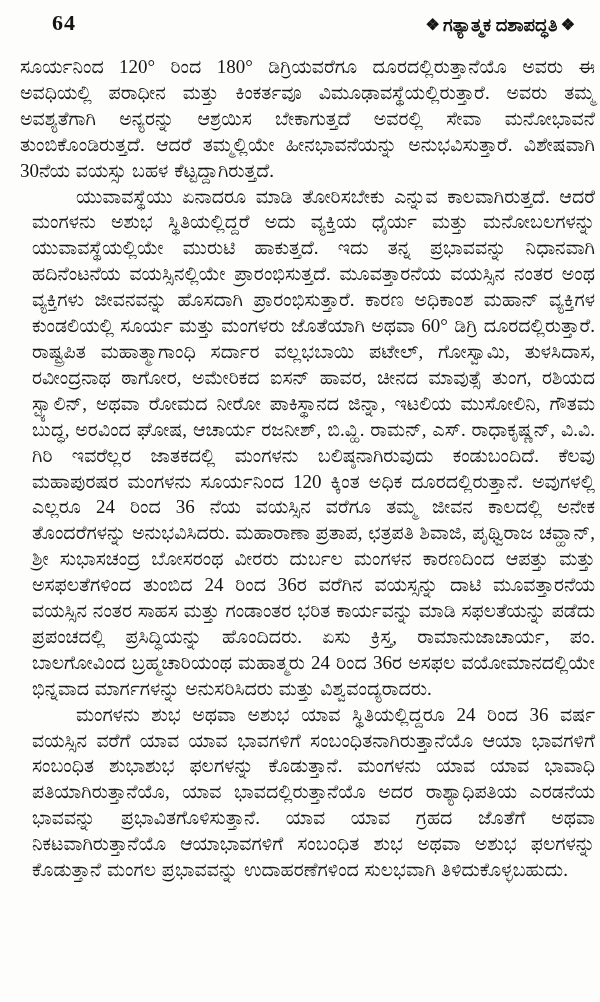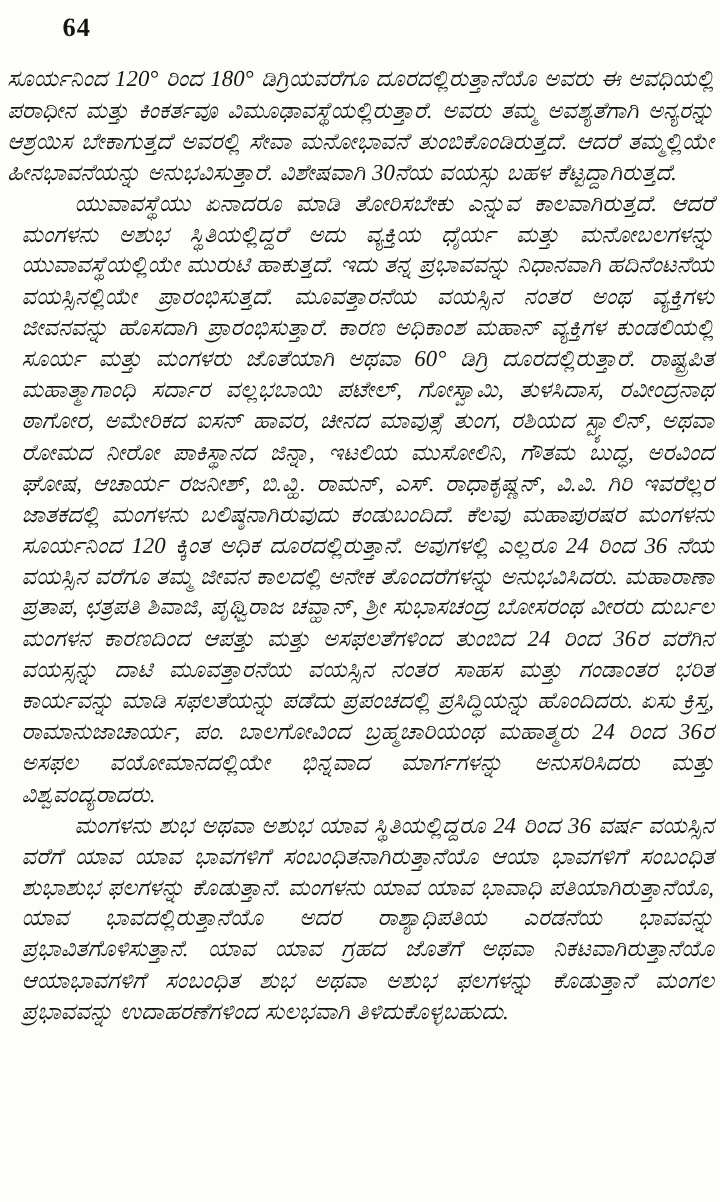--- a/index.html
+++ b/index.html
@@ -36,42 +36,44 @@
     padding-top: 2px;
   }
   .ornament {
     display: inline-block;
     font-size: 16px;
     margin: 0 3px;
     position: relative;
     top: -1px;
   }
   .body-text {
-    padding: 18px 5px 0 6px;
-    font-style: italic;
+    padding: 18px 5px 0 20px;
   }
   .body-text p {
     margin: 0;
     font-size: 19px;
     line-height: 25.9px;
     text-align: justify;
     word-spacing: 1px;
   }
   .body-text p.indent {
     text-indent: 44px;
     margin-left: 12px;
   }
 </style>
 </head>
 <body>
 
 <div class="page">
 
   <div class="page-header">
     <span class="page-number">64</span>
+    <span class="running-title">
+      <span class="ornament">❖</span><span>ಗತ್ಯಾತ್ಮಕ ದಶಾಪದ್ಧತಿ</span><span class="ornament">❖</span>
+    </span>
   </div>
 
   <div class="body-text">
     <p>ಸೂರ್ಯನಿಂದ 120° ರಿಂದ 180° ಡಿಗ್ರಿಯವರೆಗೂ ದೂರದಲ್ಲಿರುತ್ತಾನೆಯೊ ಅವರು ಈ ಅವಧಿಯಲ್ಲಿ ಪರಾಧೀನ ಮತ್ತು ಕಿಂಕರ್ತವೂ ವಿಮೂಢಾವಸ್ಥೆಯಲ್ಲಿರುತ್ತಾರೆ. ಅವರು ತಮ್ಮ ಅವಶ್ಯತೆಗಾಗಿ ಅನ್ಯರನ್ನು ಆಶ್ರಯಿಸ ಬೇಕಾಗುತ್ತದೆ ಅವರಲ್ಲಿ ಸೇವಾ ಮನೋಭಾವನೆ ತುಂಬಿಕೊಂಡಿರುತ್ತದೆ. ಆದರೆ ತಮ್ಮಲ್ಲಿಯೇ ಹೀನಭಾವನೆಯನ್ನು ಅನುಭವಿಸುತ್ತಾರೆ. ವಿಶೇಷವಾಗಿ 30ನೆಯ ವಯಸ್ಸು ಬಹಳ ಕೆಟ್ಟದ್ದಾಗಿರುತ್ತದೆ.</p>
     <p class="indent">ಯುವಾವಸ್ಥೆಯು ಏನಾದರೂ ಮಾಡಿ ತೋರಿಸಬೇಕು ಎನ್ನುವ ಕಾಲವಾಗಿರುತ್ತದೆ. ಆದರೆ ಮಂಗಳನು ಅಶುಭ ಸ್ಥಿತಿಯಲ್ಲಿದ್ದರೆ ಅದು ವ್ಯಕ್ತಿಯ ಧೈರ್ಯ ಮತ್ತು ಮನೋಬಲಗಳನ್ನು ಯುವಾವಸ್ಥೆಯಲ್ಲಿಯೇ ಮುರುಟಿ ಹಾಕುತ್ತದೆ. ಇದು ತನ್ನ ಪ್ರಭಾವವನ್ನು ನಿಧಾನವಾಗಿ ಹದಿನೆಂಟನೆಯ ವಯಸ್ಸಿನಲ್ಲಿಯೇ ಪ್ರಾರಂಭಿಸುತ್ತದೆ. ಮೂವತ್ತಾರನೆಯ ವಯಸ್ಸಿನ ನಂತರ ಅಂಥ ವ್ಯಕ್ತಿಗಳು ಜೀವನವನ್ನು ಹೊಸದಾಗಿ ಪ್ರಾರಂಭಿಸುತ್ತಾರೆ. ಕಾರಣ ಅಧಿಕಾಂಶ ಮಹಾನ್ ವ್ಯಕ್ತಿಗಳ ಕುಂಡಲಿಯಲ್ಲಿ ಸೂರ್ಯ ಮತ್ತು ಮಂಗಳರು ಜೊತೆಯಾಗಿ ಅಥವಾ 60° ಡಿಗ್ರಿ ದೂರದಲ್ಲಿರುತ್ತಾರೆ. ರಾಷ್ಟ್ರಪಿತ ಮಹಾತ್ಮಾಗಾಂಧಿ ಸರ್ದಾರ ವಲ್ಲಭಬಾಯಿ ಪಟೇಲ್, ಗೋಸ್ವಾಮಿ, ತುಳಸಿದಾಸ, ರವೀಂದ್ರನಾಥ ಠಾಗೋರ, ಅಮೇರಿಕದ ಐಸನ್ ಹಾವರ, ಚೀನದ ಮಾವುತ್ಸೆ ತುಂಗ, ರಶಿಯದ ಸ್ಟ್ಯಾಲಿನ್, ಅಥವಾ ರೋಮದ ನೀರೋ ಪಾಕಿಸ್ಥಾನದ ಜಿನ್ನಾ, ಇಟಲಿಯ ಮುಸೋಲಿನಿ, ಗೌತಮ ಬುದ್ಧ, ಅರವಿಂದ ಘೋಷ, ಆಚಾರ್ಯ ರಜನೀಶ್, ಬಿ.ವ್ಹಿ. ರಾಮನ್, ಎಸ್. ರಾಧಾಕೃಷ್ಣನ್, ವಿ.ವಿ. ಗಿರಿ ಇವರೆಲ್ಲರ ಜಾತಕದಲ್ಲಿ ಮಂಗಳನು ಬಲಿಷ್ಠನಾಗಿರುವುದು ಕಂಡುಬಂದಿದೆ. ಕೆಲವು ಮಹಾಪುರಷರ ಮಂಗಳನು ಸೂರ್ಯನಿಂದ 120 ಕ್ಕಿಂತ ಅಧಿಕ ದೂರದಲ್ಲಿರುತ್ತಾನೆ. ಅವುಗಳಲ್ಲಿ ಎಲ್ಲರೂ 24 ರಿಂದ 36 ನೆಯ ವಯಸ್ಸಿನ ವರೆಗೂ ತಮ್ಮ ಜೀವನ ಕಾಲದಲ್ಲಿ ಅನೇಕ ತೊಂದರೆಗಳನ್ನು ಅನುಭವಿಸಿದರು. ಮಹಾರಾಣಾ ಪ್ರತಾಪ, ಛತ್ರಪತಿ ಶಿವಾಜಿ, ಪೃಥ್ವಿರಾಜ ಚವ್ಹಾನ್, ಶ್ರೀ ಸುಭಾಸಚಂದ್ರ ಬೋಸರಂಥ ವೀರರು ದುರ್ಬಲ ಮಂಗಳನ ಕಾರಣದಿಂದ ಆಪತ್ತು ಮತ್ತು ಅಸಫಲತೆಗಳಿಂದ ತುಂಬಿದ 24 ರಿಂದ 36ರ ವರೆಗಿನ ವಯಸ್ಸನ್ನು ದಾಟಿ ಮೂವತ್ತಾರನೆಯ ವಯಸ್ಸಿನ ನಂತರ ಸಾಹಸ ಮತ್ತು ಗಂಡಾಂತರ ಭರಿತ ಕಾರ್ಯವನ್ನು ಮಾಡಿ ಸಫಲತೆಯನ್ನು ಪಡೆದು ಪ್ರಪಂಚದಲ್ಲಿ ಪ್ರಸಿದ್ಧಿಯನ್ನು ಹೊಂದಿದರು. ಏಸು ಕ್ರಿಸ್ತ, ರಾಮಾನುಜಾಚಾರ್ಯ, ಪಂ. ಬಾಲಗೋವಿಂದ ಬ್ರಹ್ಮಚಾರಿಯಂಥ ಮಹಾತ್ಮರು 24 ರಿಂದ 36ರ ಅಸಫಲ ವಯೋಮಾನದಲ್ಲಿಯೇ ಭಿನ್ನವಾದ ಮಾರ್ಗಗಳನ್ನು ಅನುಸರಿಸಿದರು ಮತ್ತು ವಿಶ್ವವಂದ್ಯರಾದರು.</p>
     <p class="indent">ಮಂಗಳನು ಶುಭ ಅಥವಾ ಅಶುಭ ಯಾವ ಸ್ಥಿತಿಯಲ್ಲಿದ್ದರೂ 24 ರಿಂದ 36 ವರ್ಷ ವಯಸ್ಸಿನ ವರೆಗೆ ಯಾವ ಯಾವ ಭಾವಗಳಿಗೆ ಸಂಬಂಧಿತನಾಗಿರುತ್ತಾನೆಯೊ ಆಯಾ ಭಾವಗಳಿಗೆ ಸಂಬಂಧಿತ ಶುಭಾಶುಭ ಫಲಗಳನ್ನು ಕೊಡುತ್ತಾನೆ. ಮಂಗಳನು ಯಾವ ಯಾವ ಭಾವಾಧಿ ಪತಿಯಾಗಿರುತ್ತಾನೆಯೊ, ಯಾವ ಭಾವದಲ್ಲಿರುತ್ತಾನೆಯೊ ಅದರ ರಾಶ್ಯಾಧಿಪತಿಯ ಎರಡನೆಯ ಭಾವವನ್ನು ಪ್ರಭಾವಿತಗೊಳಿಸುತ್ತಾನೆ. ಯಾವ ಯಾವ ಗ್ರಹದ ಜೊತೆಗೆ ಅಥವಾ ನಿಕಟವಾಗಿರುತ್ತಾನೆಯೊ ಆಯಾಭಾವಗಳಿಗೆ ಸಂಬಂಧಿತ ಶುಭ ಅಥವಾ ಅಶುಭ ಫಲಗಳನ್ನು ಕೊಡುತ್ತಾನೆ ಮಂಗಲ ಪ್ರಭಾವವನ್ನು ಉದಾಹರಣೆಗಳಿಂದ ಸುಲಭವಾಗಿ ತಿಳಿದುಕೊಳ್ಳಬಹುದು.</p>
   </div>
 
 </div>
 

